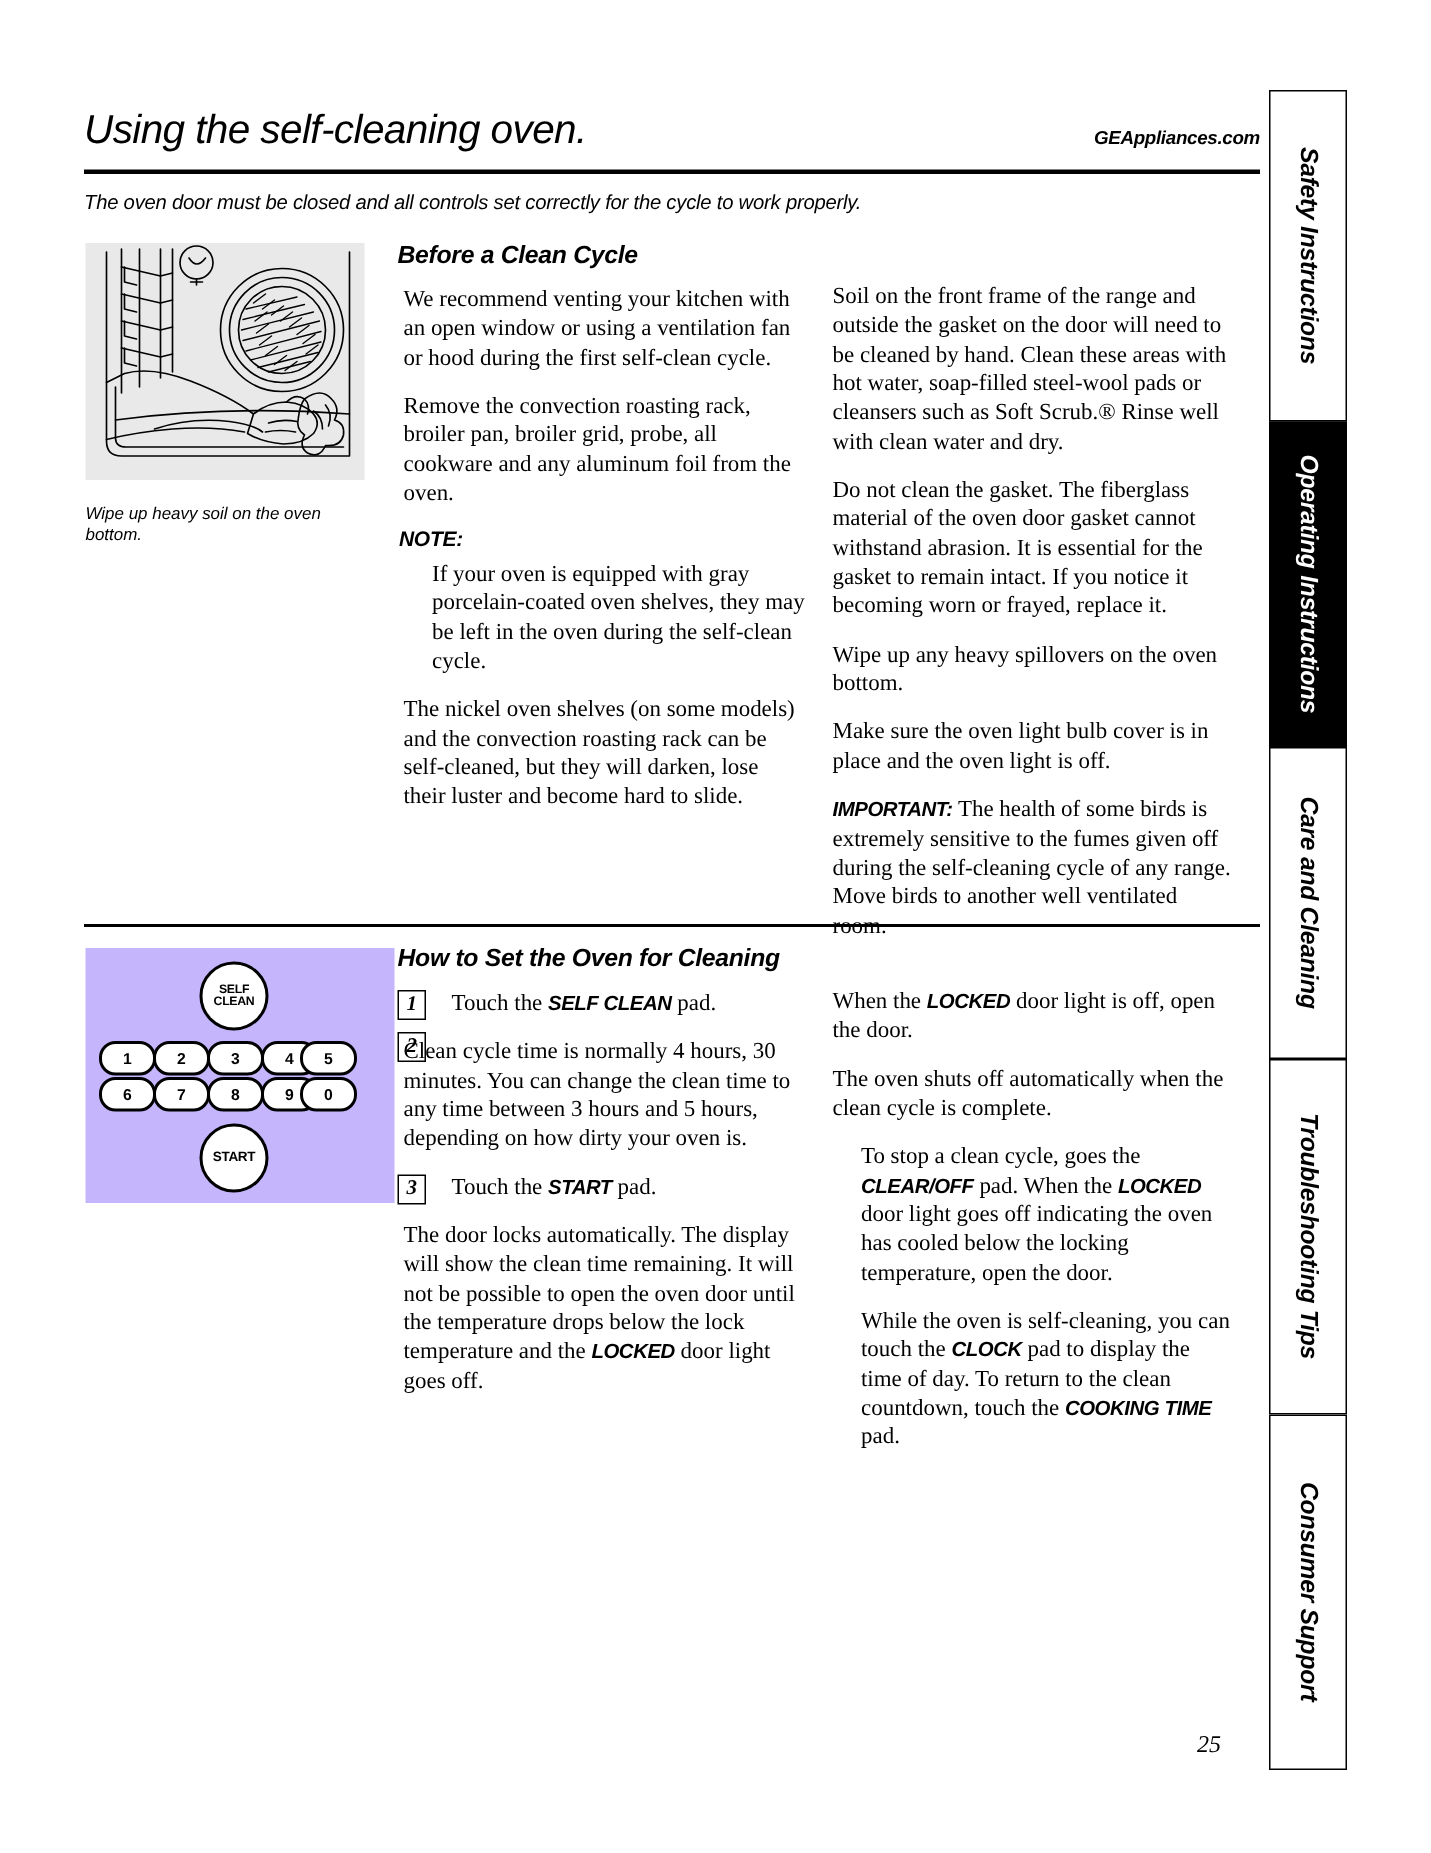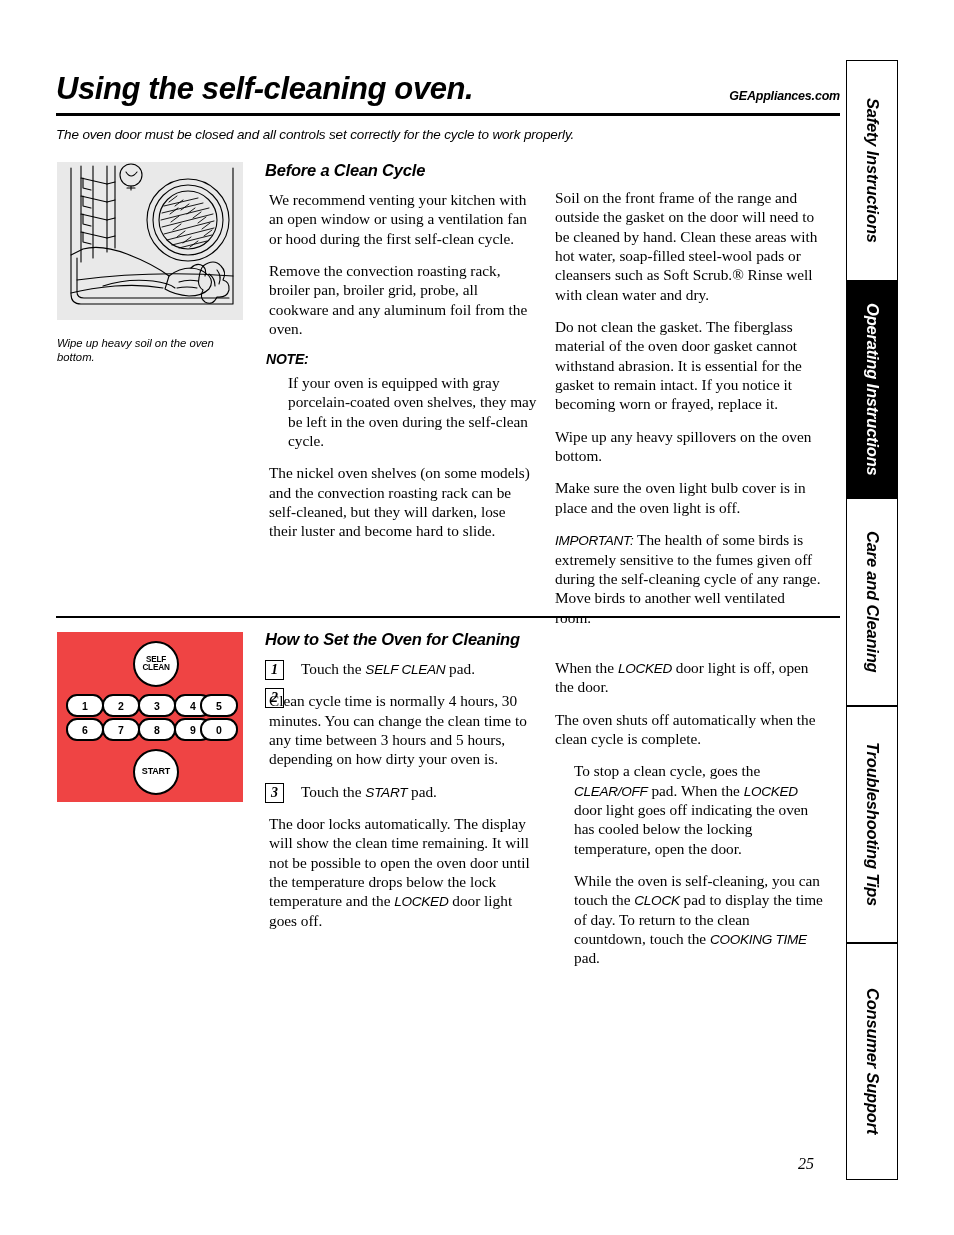--- a/index.html
+++ b/index.html
@@ -24,23 +24,23 @@
 
   
   #header {
     position: absolute;
     left: 56px;
     top: 72px;
     width: 784px;
   }
   .page-title {
     font-family: "Liberation Sans", sans-serif;
-    font-weight: bold;
-    font-style: italic;
-    font-size: 31px;
+    font-weight: normal;
+    font-style: italic;
+    font-size: 27px;
     letter-spacing: -0.4px;
     display: inline-block;
     margin: 0;
     line-height: 1.1;
   }
   .site-url {
     position: absolute;
     right: 0;
     bottom: 3px;
     font-family: "Liberation Sans", sans-serif;
@@ -82,21 +82,21 @@
   .sec-head {
     font-family: "Liberation Sans", sans-serif;
     font-weight: bold;
     font-style: italic;
     font-size: 16.5px;
     letter-spacing: -0.2px;
     margin: 0 0 9px 0;
   }
   .lbl {
     font-family: "Liberation Sans", sans-serif;
-    font-weight: normal;
+    font-weight: bold;
     font-style: italic;
     font-size: 13.6px;
     letter-spacing: -0.3px;
   }
   .note-head {
     font-family: "Liberation Sans", sans-serif;
     font-weight: bold;
     font-style: italic;
     font-size: 14px;
     letter-spacing: -0.2px;
@@ -135,21 +135,22 @@
     background: #000;
   }
 
   
   #fig-keypad {
     position: absolute;
     left: 57px;
     top: 632px;
     width: 186px;
     height: 170px;
-    background: #ef4444;
+    background: #c4b5fd;
+    padding-left: 20px;
   }
   .kp-circle {
     position: absolute;
     border: 2.6px solid #000;
     border-radius: 50%;
     background: #fff;
     display: flex;
     align-items: center;
     justify-content: center;
     flex-direction: column;

